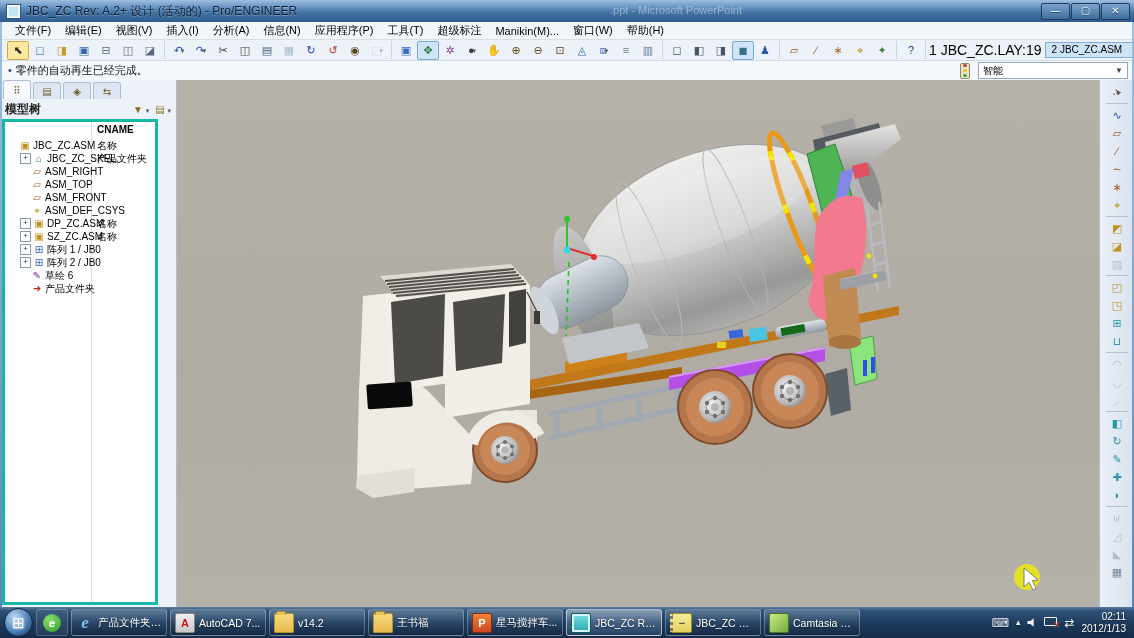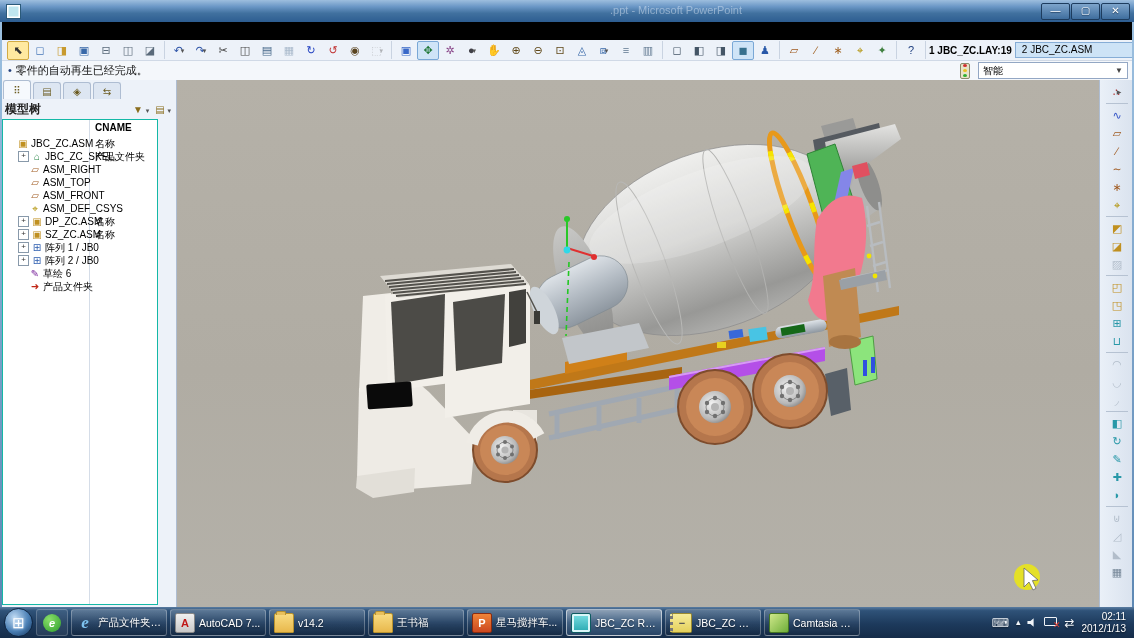--- a/index.html
+++ b/index.html
@@ -26,21 +26,21 @@
   
   .toolbar{position:absolute;top:40px;left:0;right:0;height:20px;background:#edf2f9;
     border-bottom:1px solid #d0d9e6;display:flex;align-items:center;padding-left:4px;}
   .tb-group{display:flex;align-items:center;padding:0 3px;border-right:1px solid #c9d3e1;height:18px;}
   .tb-btn{width:20px;height:17px;display:flex;align-items:center;justify-content:center;
     border:1px solid transparent;border-radius:2px;font-size:11px;line-height:1;}
   .tb-btn.active{background:#cfe4f7;border-color:#7aa8d6;}
   .tb-btn.sel{background:#ffe9a0;border-color:#d2ab44;}
   .tb-btn.disabled{opacity:.4;}
   .tb-caret{font-size:7px;color:#555;margin-left:-2px;}
-  .tb-label{font-size:10px;margin:0 3px;white-space:nowrap;font-weight:bold;}
+  .tb-label{font-size:14px;margin:0 3px;white-space:nowrap;}
   .tb-winbox{font-size:10px;background:#cde3f6;border:1px solid #86add6;padding:0 6px;
     height:14px;line-height:14px;min-width:110px;}
   
   .messagebar{position:absolute;top:61px;left:0;right:0;height:19px;background:#f4f7fb;
     border-bottom:1px solid #c8d2e0;display:flex;align-items:center;}
   .msg-text{margin-left:8px;color:#111;}
   .msg-bullet{color:#23407c;margin-right:4px;}
   .msg-right{margin-left:auto;display:flex;align-items:center;gap:8px;padding-right:6px;}
   .traffic{width:8px;height:14px;background:#e8e4c8;border:1px solid #8a8a6a;border-radius:2px;
     display:flex;flex-direction:column;align-items:center;justify-content:space-around;}
@@ -56,21 +56,21 @@
   .nav-tabs{height:19px;display:flex;align-items:flex-end;padding-left:3px;gap:2px;}
   .nav-tab{width:26px;height:16px;border:1px solid #aebdd2;border-bottom:none;
     border-radius:3px 3px 0 0;background:#dde6f2;display:flex;align-items:center;
     justify-content:center;font-size:10px;color:#6b5b20;}
   .nav-tab.on{background:#f6f9fd;height:18px;}
   .nav-head{height:20px;display:flex;align-items:center;padding:0 5px;}
   .nav-title{font-weight:bold;font-size:12px;color:#222;}
   .nav-tools{margin-left:auto;display:flex;gap:6px;align-items:center;color:#8a6d1d;}
   .nav-tool{font-size:10px;}
   .nav-tool .car{font-size:7px;color:#555;}
-  .tree-box{flex:1;margin:0 18px 2px 2px;background:#fff;border:1px solid #14b8a6;
+  .tree-box{flex:1;margin:0 18px 2px 2px;background:#fff;border:3px solid #14b8a6;
     position:relative;overflow:hidden;}
   .tree-coldiv{position:absolute;top:0;bottom:0;left:86px;width:1px;background:#d5dde8;}
   .tree-colhead{position:absolute;top:2px;left:92px;font-weight:bold;font-size:10px;color:#000;}
   .tree-rows{position:absolute;top:17px;left:0;right:0;}
   .tree-row{height:13px;display:flex;align-items:center;white-space:nowrap;position:relative;}
   .tr-exp{width:9px;height:9px;border:1px solid #8899aa;background:#fff;font-size:8px;
     line-height:7px;text-align:center;color:#333;margin-right:2px;flex:none;}
   .tr-exp.none{border:none;background:transparent;}
   .tr-ico{width:12px;font-size:10px;margin-right:2px;flex:none;text-align:center;}
   .tr-label{font-size:10px;color:#000;}
@@ -133,28 +133,43 @@
   .edge{position:absolute;top:22px;bottom:31px;width:2px;background:linear-gradient(#9cc0e0,#5d88b4);}
   .edge.l{left:0;} .edge.r{right:0;}
 </style>
 </head>
 <body>
 
 <div id="app">
 
   <div class="titlebar">
     <span class="app-ico"></span>
+    <span class="t-text">JBC_ZC Rev: A.2+ 设计 (活动的) - Pro/ENGINEER</span>
     <span class="ghost">.ppt - Microsoft PowerPoint</span>
     <span class="win-btns">
       <span class="win-btn">—</span>
       <span class="win-btn">▢</span>
       <span class="win-btn">✕</span>
     </span>
   </div>
 
+  <div class="menubar" id="menubar">
+      <span class="menu-item">文件(F)</span>
+      <span class="menu-item">编辑(E)</span>
+      <span class="menu-item">视图(V)</span>
+      <span class="menu-item">插入(I)</span>
+      <span class="menu-item">分析(A)</span>
+      <span class="menu-item">信息(N)</span>
+      <span class="menu-item">应用程序(P)</span>
+      <span class="menu-item">工具(T)</span>
+      <span class="menu-item">超级标注</span>
+      <span class="menu-item">Manikin(M)...</span>
+      <span class="menu-item">窗口(W)</span>
+      <span class="menu-item">帮助(H)</span>
+    </div>
 
   <div class="toolbar" id="main-toolbar">
       <div class="tb-group">
         <div class="tb-btn sel">
           <span style="color: rgb(51, 51, 51);">⬉</span>
         </div>
         <div class="tb-btn">
           <span style="color: rgb(72, 120, 184);">◻</span>
         </div>
         <div class="tb-btn">

